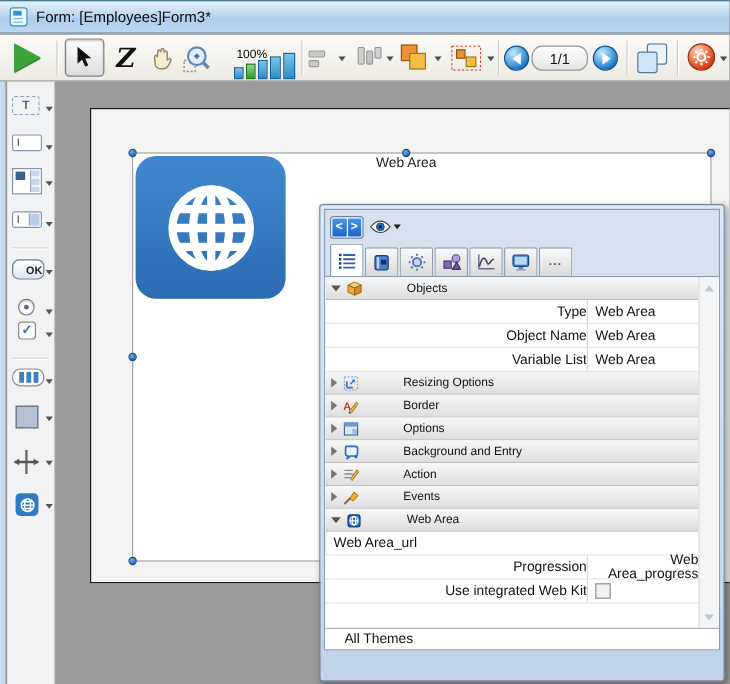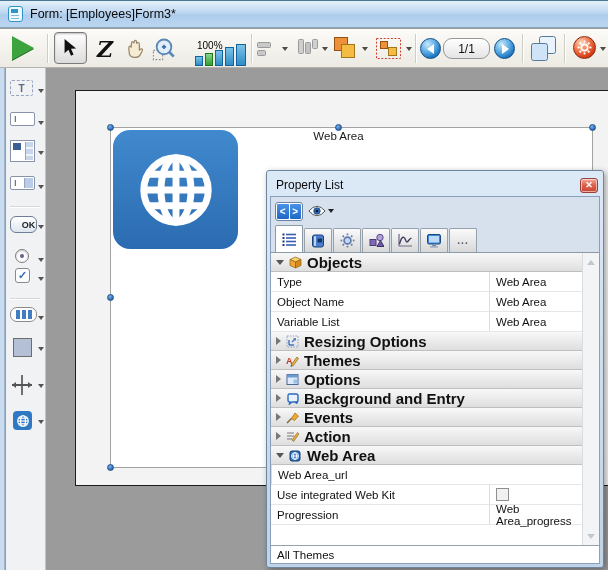--- a/index.html
+++ b/index.html
@@ -133,35 +133,35 @@
     display:flex; align-items:center; justify-content:center; }
   .pl-tab.sel { height:27px; background:#fff; border-color:#8a9aa8; position:relative; z-index:2; }
   .pl-more { font-size:10px; font-weight:bold; color:#49566b; letter-spacing:1px; }
 
   .pl-content { flex:1; background:#fff; border-top:1px solid #8a9aa8; position:relative; overflow:hidden; }
   .pl-rows { position:absolute; left:0; top:0; right:17px; }
   .sec-h { height:19px; background:linear-gradient(#f8f8f8,#dedede); border-bottom:1px solid #bfbfbf;
     display:flex; align-items:center; padding-left:5px; gap:5px; }
   .sec-h .tri-r { width:0; height:0; border-top:4px solid transparent; border-bottom:4px solid transparent; border-left:5px solid #777; }
   .sec-h .tri-d { width:0; height:0; border-left:4px solid transparent; border-right:4px solid transparent; border-top:5px solid #555; }
-  .sec-h .sname { font-size:15px; font-weight:bold; color:#111; }
-  .prow { height:20px; display:flex; align-items:center; border-bottom:1px solid #e6e6e6; font-size:11.5px; color:#111; }
+  .sec-h .sname { font-size:10px; font-weight:normal; color:#111;margin-left:32px; }
+  .prow { height:20px; display:flex; align-items:center; border-bottom:1px solid #e6e6e6; font-size:11.5px; color:#111;text-align:right; }
   .prow .plab { width:218px; padding-left:6px; }
   .prow .pval { flex:1; padding-left:6px; border-left:1px solid #dcdcdc; height:100%; display:flex; align-items:center; }
   .pl-checkbox { width:13px; height:13px; border:1px solid #8f8f8f; background:#f1f1f1; }
 
   .pl-scroll { position:absolute; right:0; top:0; bottom:0; width:17px; background:#f3f4f6; border-left:1px solid #dcdcdc; }
   .pl-scroll .sb-up, .pl-scroll .sb-dn { position:absolute; left:0; width:16px; height:16px;
     display:flex; align-items:center; justify-content:center; }
   .sb-up { top:1px; } .sb-dn { bottom:1px; }
   .sb-up span { width:0; height:0; border-left:4px solid transparent; border-right:4px solid transparent; border-bottom:5px solid #c3c7cd; }
   .sb-dn span { width:0; height:0; border-left:4px solid transparent; border-right:4px solid transparent; border-top:5px solid #c3c7cd; }
 
   .pl-footer { height:18px; background:#fff; border-top:1px solid #96a1ac;
-    display:flex; align-items:center; padding-left:6px; font-size:11.5px; color:#111; }
+    display:flex; align-items:center; padding-left:16px; font-size:11.5px; color:#111; }
 </style>
 </head>
 <body>
 
 <div class="titlebar">
   <div class="form-icon"></div>
   <span class="ttext">Form: [Employees]Form3*</span>
 </div>
 
 <div class="toolbar">
@@ -376,24 +376,20 @@
   </svg>
 </div>
 
 <div class="handle" style="left:107px; top:124px"></div>
 <div class="handle" style="left:335px; top:124px"></div>
 <div class="handle" style="left:589px; top:124px"></div>
 <div class="handle" style="left:107px; top:294px"></div>
 <div class="handle" style="left:107px; top:464px"></div>
 
 <div class="plist">
-  <div class="pl-title">
-    <span class="ttext">Property List</span>
-    <div class="pl-close">✕</div>
-  </div>
   <div class="pl-body">
 
     <div class="pl-selrow">
       <div class="pl-arrows">
         <span>&lt;</span>
         <span>&gt;</span>
       </div>
       <div class="pl-eye">
         <svg width="18" height="12" viewBox="0 0 20 12">
           <path d="M1 6 Q10 -4.5 19 6 Q10 16.5 1 6 Z" fill="#fff" stroke="#444" stroke-width="1"></path>
@@ -506,88 +502,88 @@
           <span class="sname">Resizing Options</span>
         </div>
 
         <div class="sec-h">
           <span class="tri-r"></span>
           <svg width="13" height="13" viewBox="0 0 13 13">
             <text x="0" y="10" font-size="9" font-weight="bold" fill="#c23a22" font-family="Liberation Sans, sans-serif">A</text>
             <path d="M5 11 L11 3 L12.5 4.5 L7 12 Z" fill="#eeb040" stroke="#8a6a20" stroke-width="0.7"></path>
             <path d="M5 11 L4.5 12.8 L6.6 12.3 Z" fill="#444"></path>
           </svg>
-          <span class="sname">Themes</span>
+          <span class="sname">Border</span>
         </div>
 
         <div class="sec-h">
           <span class="tri-r"></span>
           <svg width="13" height="13" viewBox="0 0 13 13">
             <rect x="1" y="1.5" width="11" height="10" fill="#ddeaf9" stroke="#4a6a9a"></rect>
             <rect x="1" y="1.5" width="11" height="3" fill="#6a9ad0"></rect>
             <rect x="7.5" y="6.5" width="4" height="4" fill="#9ac0e8"></rect>
           </svg>
           <span class="sname">Options</span>
         </div>
 
         <div class="sec-h">
           <span class="tri-r"></span>
           <svg width="13" height="13" viewBox="0 0 13 13">
             <path d="M3 2 H10 Q12 2 12 4 V8 Q12 10 10 10 H6 L3.5 12 L4 10 Q2 10 2 8 V4 Q2 2 3 2 Z" fill="#e8f1fc" stroke="#2a6ac0" stroke-width="1.4"></path>
             <circle cx="10.6" cy="10.6" r="1.3" fill="#2a6ac0"></circle>
           </svg>
           <span class="sname">Background and Entry</span>
-        </div>
-
-        <div class="sec-h">
-          <span class="tri-r"></span>
-          <svg width="13" height="13" viewBox="0 0 13 13">
-            <path d="M1 12 L6 7" stroke="#8a6a40" stroke-width="1.6"></path>
-            <path d="M5.5 7.5 L9 2 L12.5 5 L8.5 9.5 Z" fill="#f0a830" stroke="#9a6a10" stroke-width="0.7"></path>
-          </svg>
-          <span class="sname">Events</span>
         </div>
 
         <div class="sec-h">
           <span class="tri-r"></span>
           <svg width="13" height="13" viewBox="0 0 13 13">
             <g stroke="#8a8a8a" stroke-width="1.2">
                 <line x1="1" y1="3" x2="8" y2="3"></line>
                 <line x1="1" y1="6" x2="8" y2="6"></line>
                 <line x1="1" y1="9" x2="6" y2="9"></line>
               </g>
             <path d="M6 10 L11.5 2.5 L13 4 L7.5 11.5 Z" fill="#eeb040" stroke="#8a6a20" stroke-width="0.7"></path>
           </svg>
           <span class="sname">Action</span>
         </div>
 
         <div class="sec-h">
+          <span class="tri-r"></span>
+          <svg width="13" height="13" viewBox="0 0 13 13">
+            <path d="M1 12 L6 7" stroke="#8a6a40" stroke-width="1.6"></path>
+            <path d="M5.5 7.5 L9 2 L12.5 5 L8.5 9.5 Z" fill="#f0a830" stroke="#9a6a10" stroke-width="0.7"></path>
+          </svg>
+          <span class="sname">Events</span>
+        </div>
+
+        <div class="sec-h">
           <span class="tri-d"></span>
           <svg width="13" height="13" viewBox="0 0 13 13">
             <rect x="1" y="2" width="10" height="10" rx="2" fill="#2a70c8" stroke="#153e74"></rect>
             <g stroke="#fff" stroke-width="1" fill="none">
               <circle cx="6" cy="7" r="3.4"></circle>
                 <line x1="2.6" y1="7" x2="9.4" y2="7"></line>
                 <ellipse cx="6" cy="7" rx="1.5" ry="3.4"></ellipse>
             </g>
           </svg>
           <span class="sname">Web Area</span>
         </div>
         <div class="prow">
           <span class="pval">Web Area_url</span>
         </div>
         <div class="prow">
+          <span class="plab">Progression</span>
+          <span class="pval">Web Area_progress</span>
+        </div>
+        <div class="prow">
           <span class="plab">Use integrated Web Kit</span>
           <span class="pval">
               <span class="pl-checkbox"></span>
             </span>
-        </div>
-        <div class="prow">
-          <span class="plab">Progression</span>
-          <span class="pval">Web Area_progress</span>
         </div>
 
       </div>
 
       <div class="pl-scroll">
         <div class="sb-up">
             <span></span>
           </div>
         <div class="sb-dn">
             <span></span>

